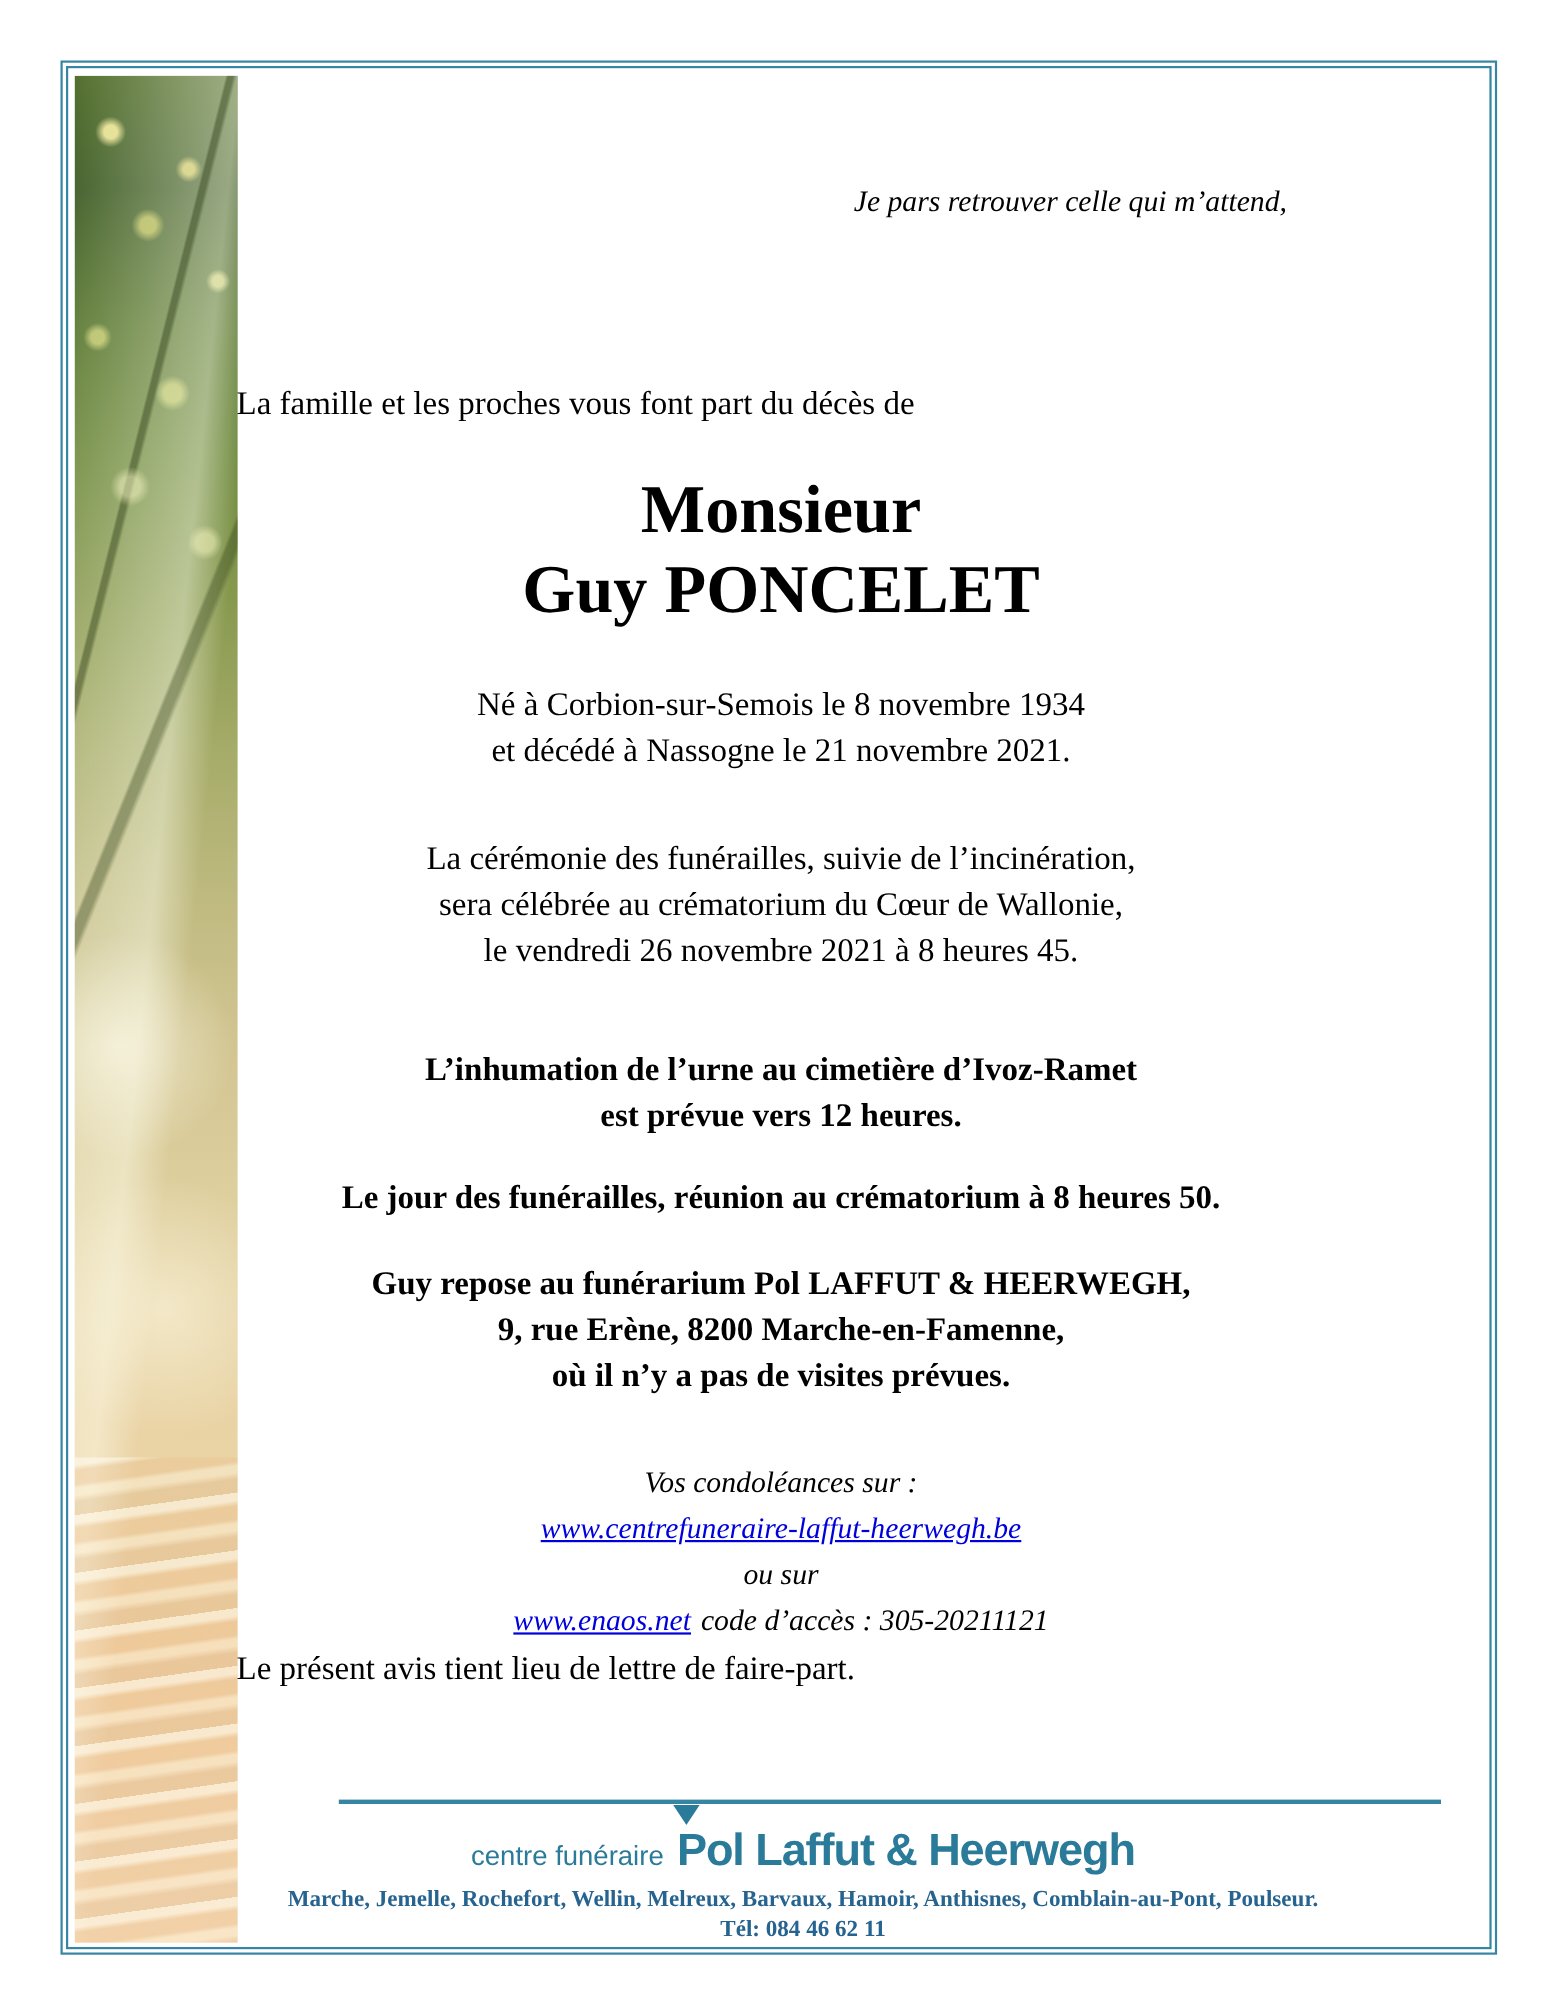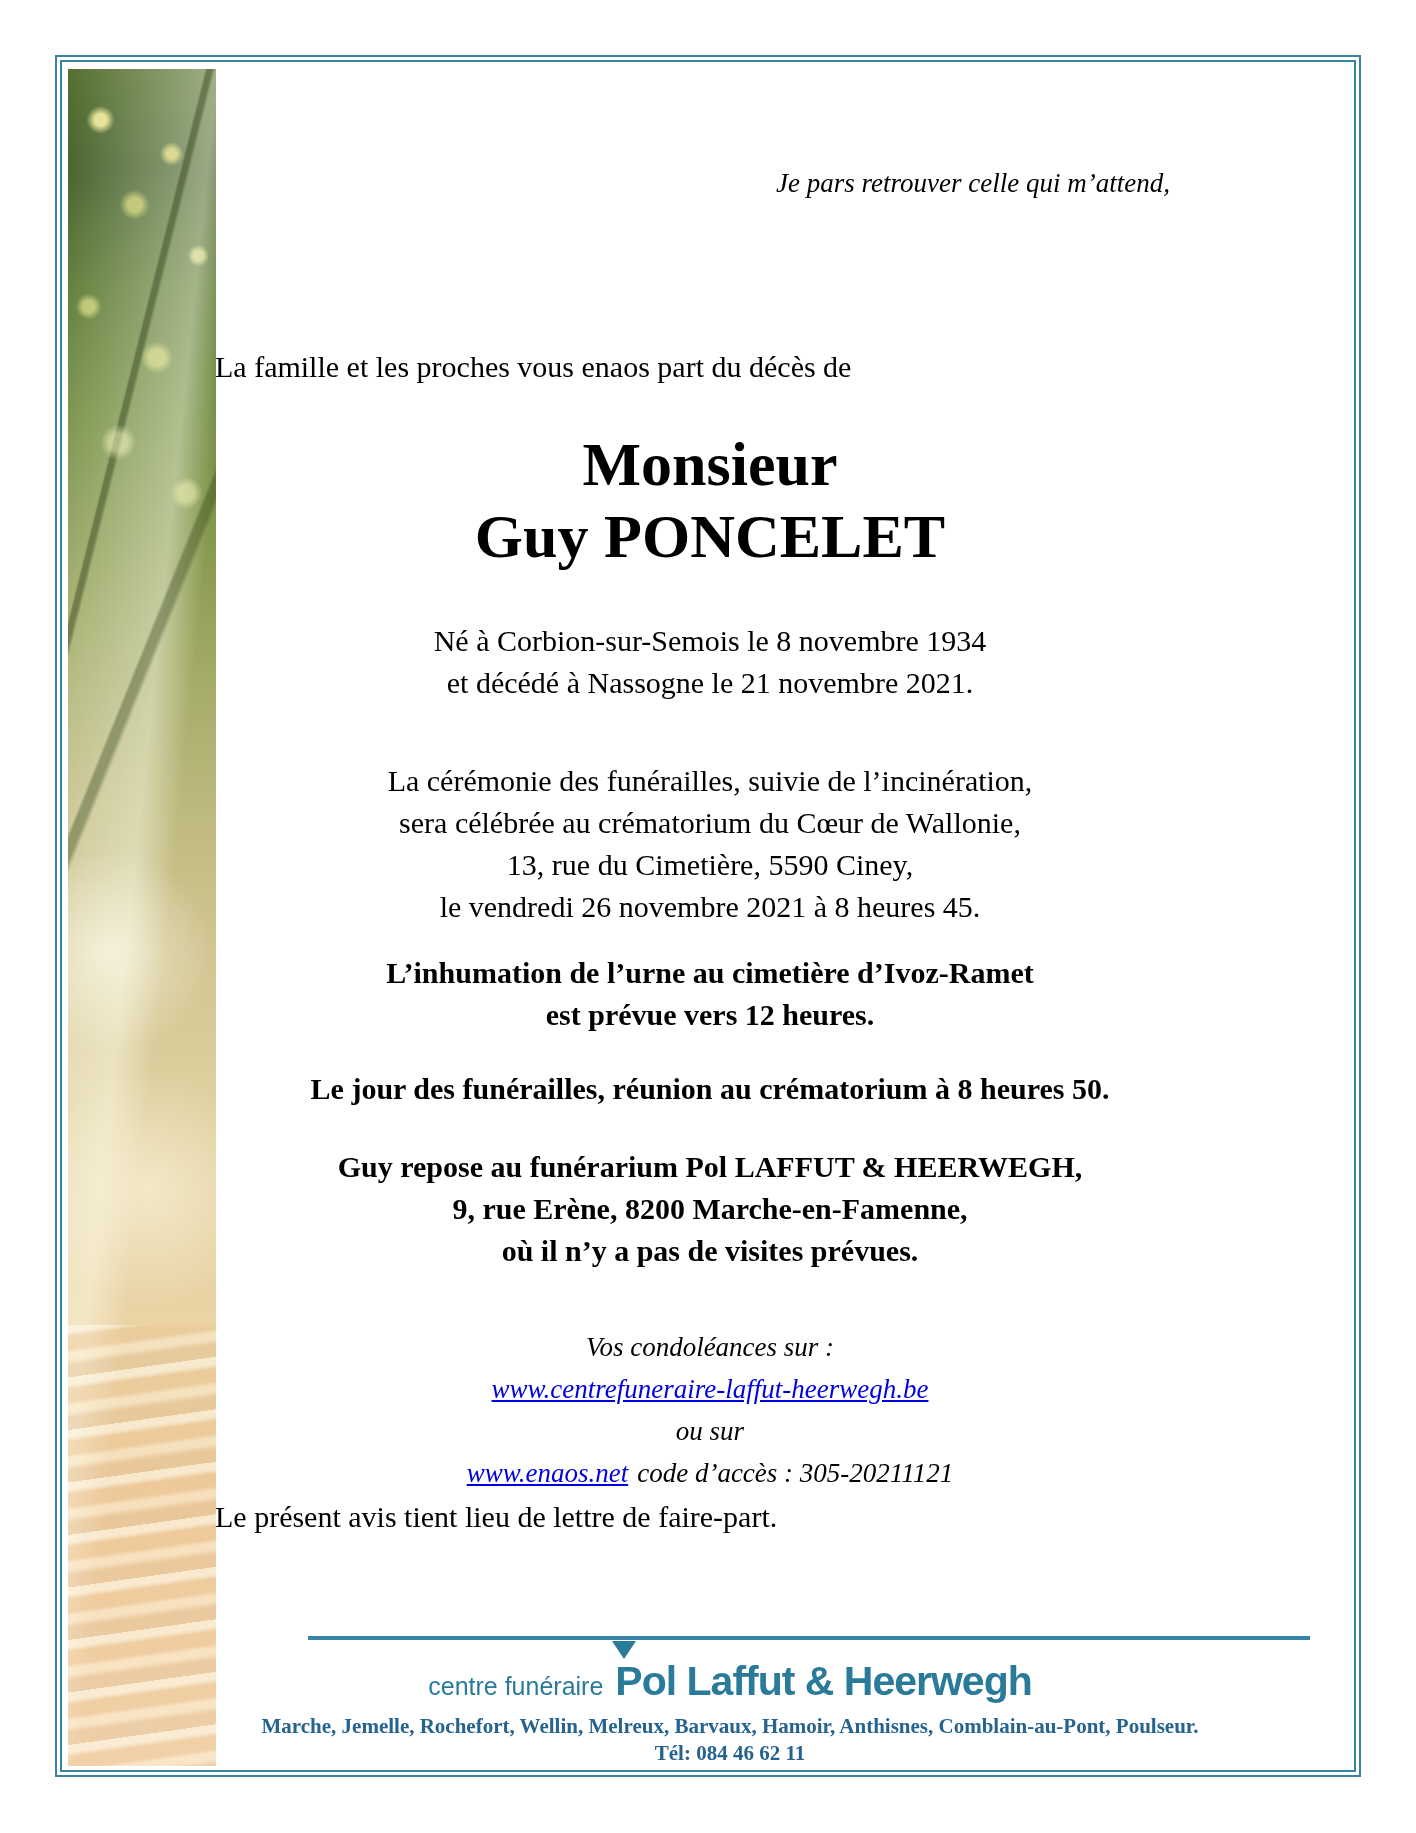--- a/index.html
+++ b/index.html
@@ -121,36 +121,35 @@
 <body>
 
 <div class="frame"></div>
 
 <div class="photo"></div>
 
 <div class="quote">
   <div>Je pars retrouver celle qui m’attend,</div>
 </div>
 
-<div class="intro">La famille et les proches vous enaos part du décès de</div>
+<div class="intro">La famille et les proches vous font part du décès de</div>
 
 <div class="centered name-block">
   <div>Monsieur</div>
   <div>Guy PONCELET</div>
 </div>
 
 <div class="centered life-block">
   <div>Né à Corbion-sur-Semois le 8 novembre 1934</div>
   <div>et décédé à Nassogne le 21 novembre 2021.</div>
 </div>
 
 <div class="centered ceremony">
   <div>La cérémonie des funérailles, suivie de l’incinération,</div>
   <div>sera célébrée au crématorium du Cœur de Wallonie,</div>
-  <div>13, rue du Cimetière, 5590 Ciney,</div>
   <div class="bold-line">le vendredi 26 novembre 2021 à 8 heures 45.</div>
 </div>
 
 <div class="centered burial">
   <div>L’inhumation de l’urne au cimetière d’Ivoz-Ramet</div>
   <div>est prévue vers 12 heures.</div>
 </div>
 
 <div class="centered meeting">Le jour des funérailles, réunion au crématorium à 8 heures 50.</div>
 

